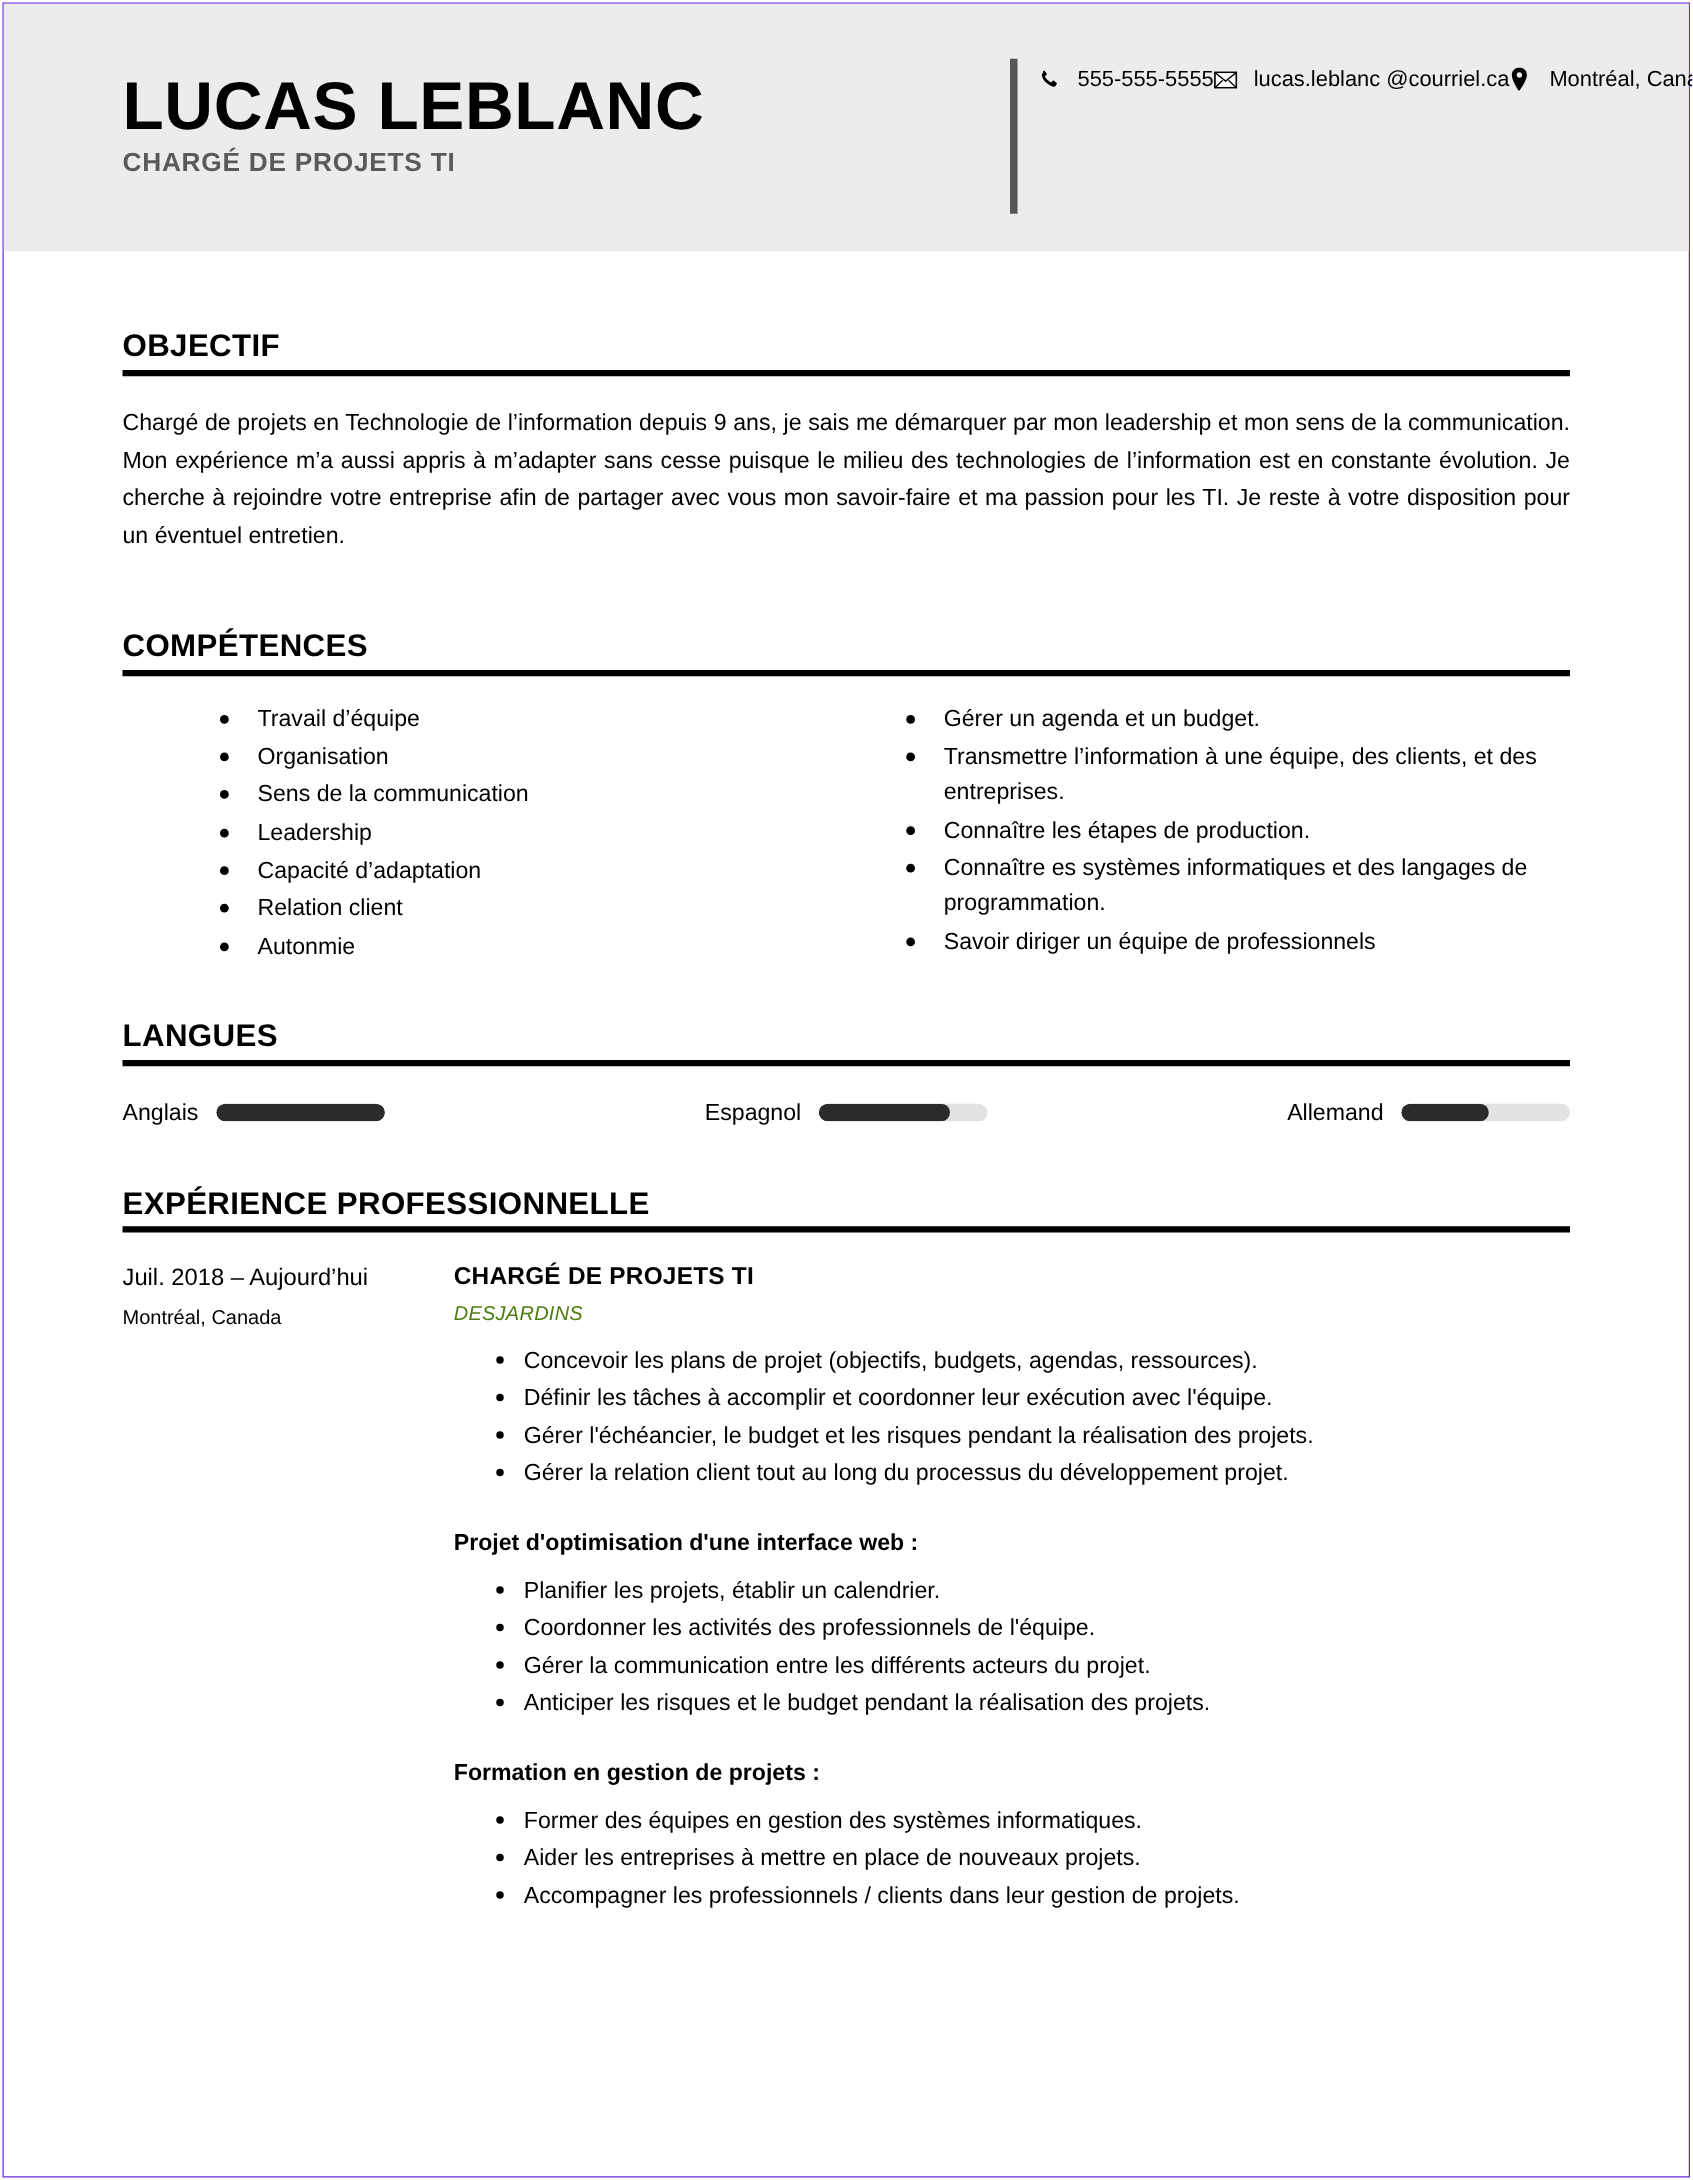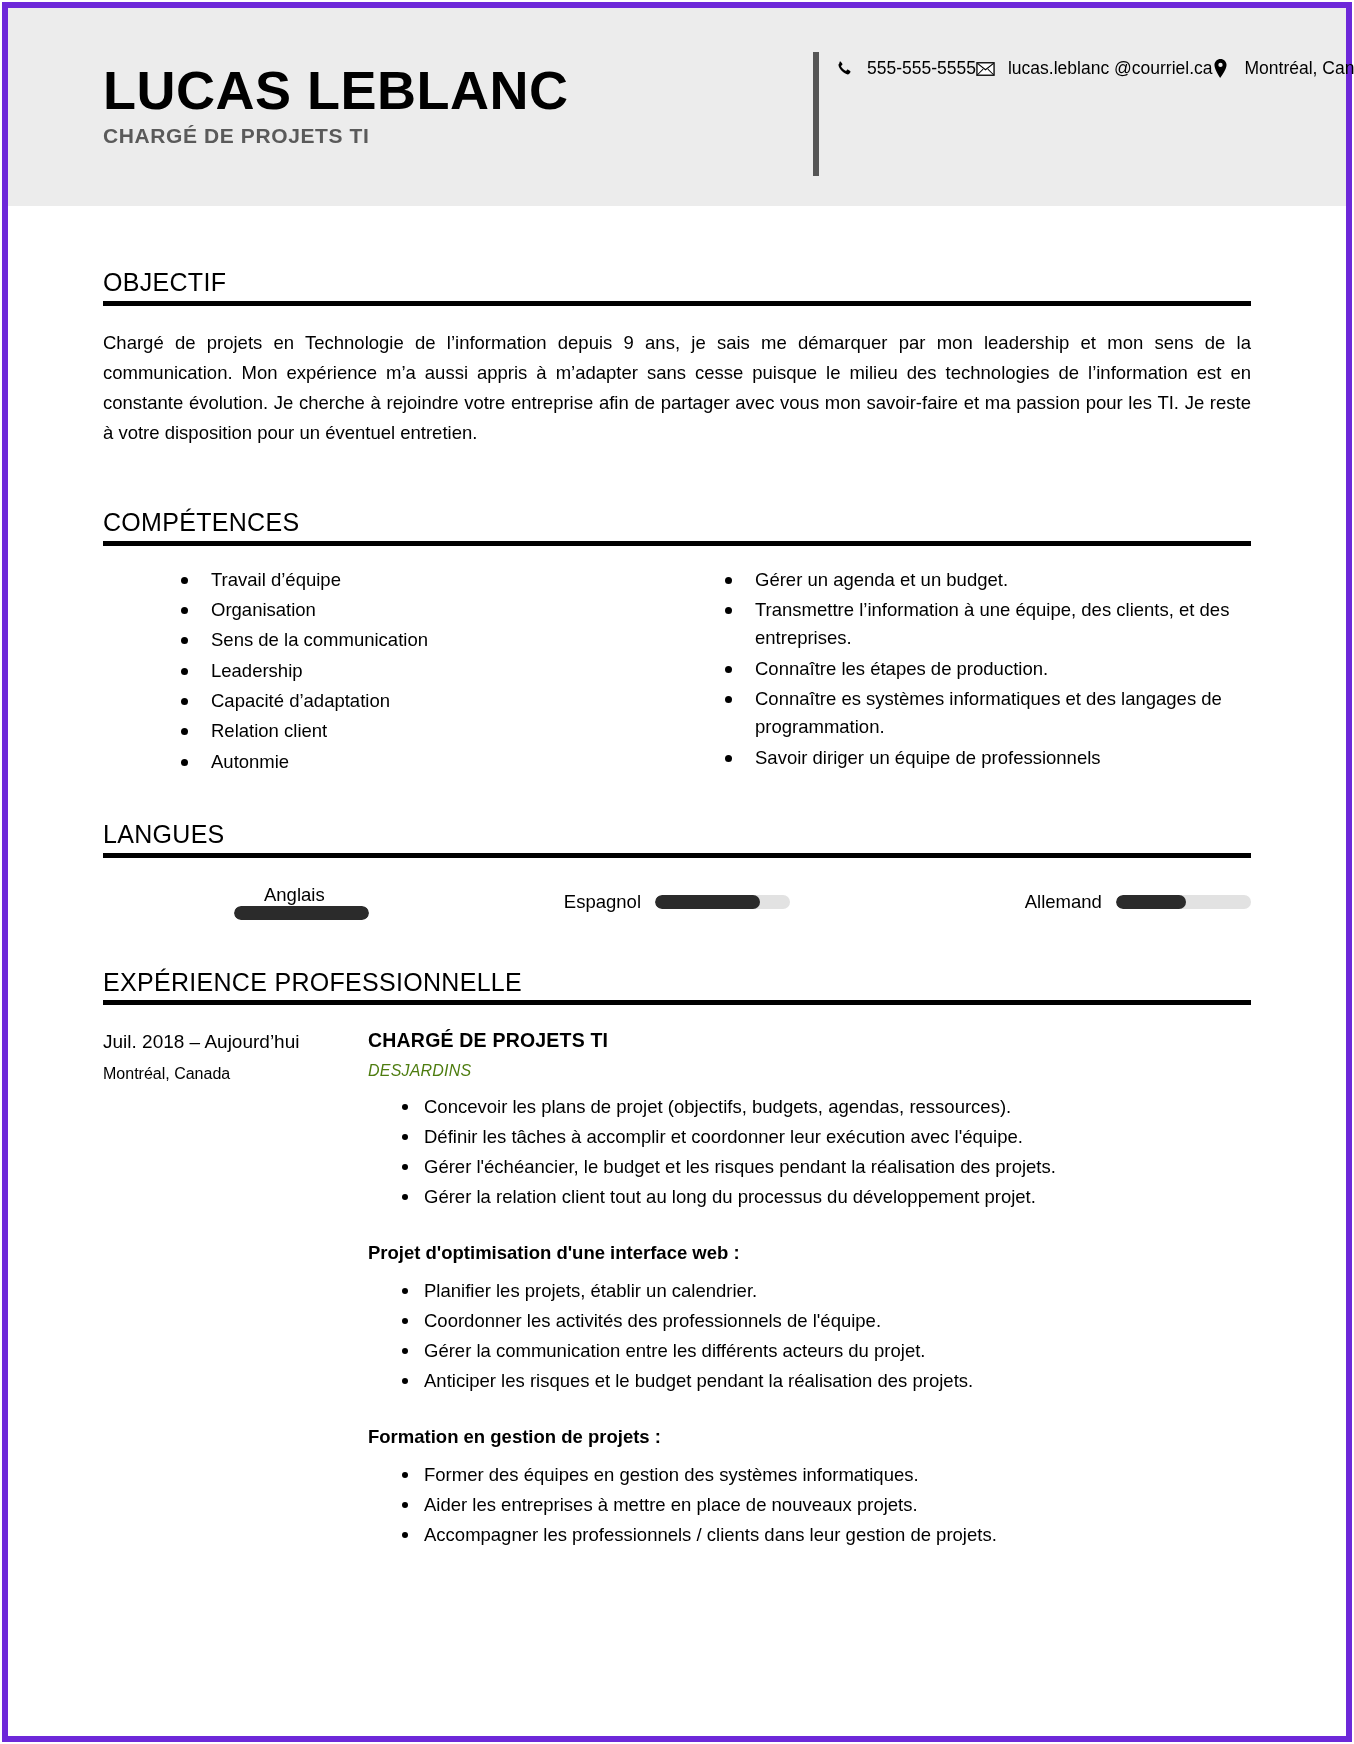--- a/index.html
+++ b/index.html
@@ -19,21 +19,21 @@
     background: #ffffff;
     box-sizing: border-box;
     overflow: hidden;
   }
   .sheet {
     position: absolute;
     left: 2px;
     top: 2px;
     width: 1350px;
     height: 1740px;
-    border: 6px solid #6d28d9;
+    border: 1px solid #6d28d9;
     box-sizing: border-box;
     background: #ffffff;
   }
 
   
   .header {
     position: relative;
     height: 198px;
     background: #ececec;
     box-sizing: border-box;
@@ -98,21 +98,21 @@
     margin-left: 6px;
   }
 
   
   .body-wrap {
     padding: 0 95px;
   }
   .section { margin-top: 0; }
   .sec-head {
     font-size: 25px;
-    font-weight: normal;
+    font-weight: bold;
     letter-spacing: 0.3px;
     color: #000000;
     line-height: 1.15;
   }
   .sec-rule {
     height: 5px;
     background: #000000;
     margin-top: 4px;
   }
 
@@ -162,21 +162,21 @@
   
   .lang-row {
     display: flex;
     margin-top: 26px;
   }
   .lang-item {
     width: 33.33%;
     display: flex;
     align-items: center;
   }
-  .lang-item.a { justify-content: flex-start; flex-direction: column; }
+  .lang-item.a { justify-content: flex-start; }
   .lang-item.b { justify-content: center; }
   .lang-item.c { justify-content: flex-end; }
   .lang-name {
     font-size: 18.5px;
     color: #000000;
     white-space: nowrap;
   }
   .lang-bar {
     position: relative;
     width: 135px;

